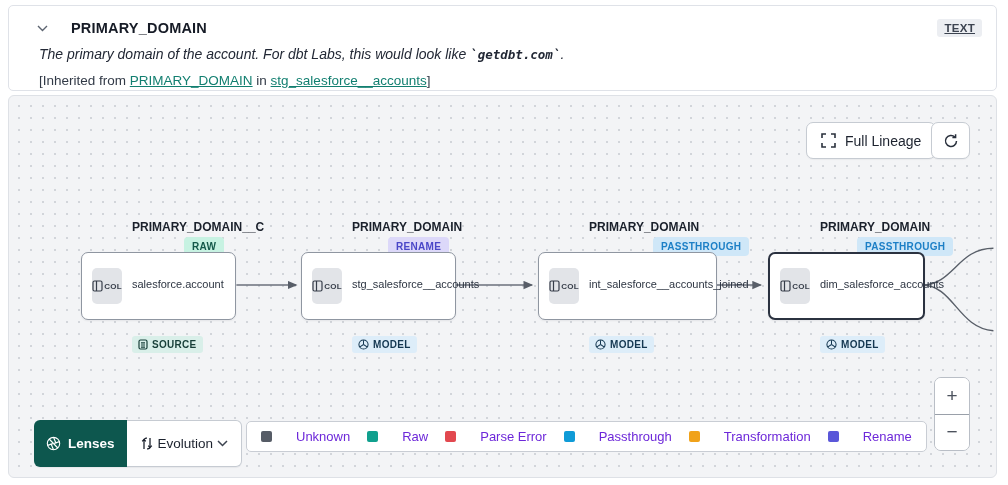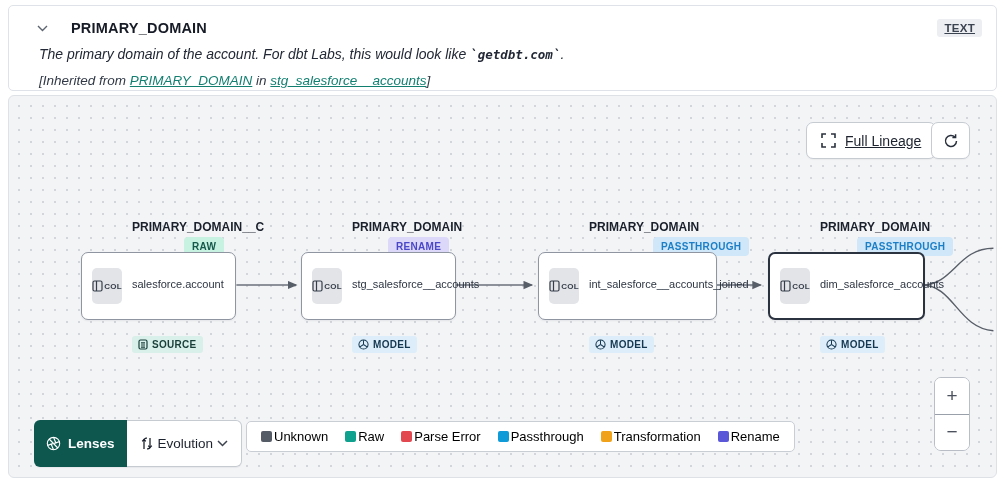--- a/index.html
+++ b/index.html
@@ -10,34 +10,34 @@
   
   .header-card { position:absolute; left:8px; top:5px; width:989px; height:86px;
     background:#fff; border:1px solid #dfe2e8; border-radius:5px; }
   .header-row { position:absolute; left:22px; top:11px; right:14px; height:22px; display:flex; align-items:center; }
   .chev-btn { width:22px; height:22px; display:flex; align-items:center; justify-content:center; color:#5c6470; cursor:pointer; }
   .header-title { margin-left:18px; font-size:14.5px; font-weight:bold; letter-spacing:.2px; color:#161b26; }
   .header-spacer { flex:1; }
   .type-pill { background:#eceef2; color:#3c4350; font-size:11.5px; font-weight:bold; padding:3px 7px; border-radius:3px; letter-spacing:.3px;text-decoration:underline; }
   .desc-line { position:absolute; left:30px; top:40px; font-size:14px; font-style:italic; color:#222835; }
   .desc-code { font-family:"DejaVu Sans Mono", monospace; font-weight:bold; font-size:12.5px; }
-  .inherit-line { position:absolute; left:30px; top:67px; font-size:13.5px; font-style:italic; color:#323a47; }
+  .inherit-line { position:absolute; left:30px; top:67px; font-size:13.5px; color:#323a47; }
   .teal-link { color:#127f70; text-decoration:underline; cursor:pointer; }
 
   
   .canvas { position:absolute; left:8px; top:95px; width:989px; height:383px;
     background:#f3f4f6; border:1px solid #dee1e6; border-radius:6px;
     background-image:radial-gradient(#d2d5da 1px, transparent 1.2px);
     background-size:12px 12px; background-position:4px 4px; overflow:hidden; }
   .edges { position:absolute; left:0; top:0; width:100%; height:100%; pointer-events:none; }
 
   
   .full-lineage-btn { position:absolute; left:797px; top:26px; height:37px; padding:0 14px;
     background:#fff; border:1px solid #c6cbd2; border-radius:7px; display:flex; align-items:center; gap:9px;
-    font-size:14px; color:#1c222e; cursor:pointer; box-shadow:0 1px 1px rgba(20,24,32,.04);text-decoration:underline; }
+    font-size:14px; color:#1c222e; cursor:pointer; box-shadow:0 1px 1px rgba(20,24,32,.04); }
   .refresh-btn { position:absolute; left:922px; top:26px; width:39px; height:37px;
     background:#fff; border:1px solid #c6cbd2; border-radius:7px; display:flex; align-items:center; justify-content:center;
     color:#2a313d; cursor:pointer; box-shadow:0 1px 1px rgba(20,24,32,.04); }
   .zoom-ctrl { position:absolute; left:925px; top:281px; width:36px; height:74px;
     background:#fff; border:1px solid #b9bec6; border-radius:7px; display:flex; flex-direction:column; overflow:hidden; }
   .zoom-btn { flex:1; display:flex; align-items:center; justify-content:center; font-size:19px; color:#4c525d; cursor:pointer; background:#fff; border:none; }
   .zoom-btn + .zoom-btn { border-top:1px solid #9aa0a9; }
 
   
   .node { position:absolute; top:156px; height:68px; background:#fff; border:1px solid #8f96a1;
@@ -59,21 +59,21 @@
 
   
   .lens-group { position:absolute; left:25px; top:324px; height:47px; display:flex;
     border-radius:6px; box-shadow:0 1px 1px rgba(20,24,32,.05); }
   .lenses-btn { display:flex; align-items:center; gap:7px; padding:0 12px; background:#0d574e; color:#fff;
     font-size:13.5px; font-weight:bold; border-radius:6px 0 0 6px; cursor:pointer; }
   .lens-select { display:flex; align-items:center; gap:4px; padding:0 13px; background:#fff;
     border:1px solid #c6cbd2; border-left:none; border-radius:0 6px 6px 0; font-size:13.5px; color:#1c222e; cursor:pointer; }
   .legend-box { position:absolute; left:237px; top:325px; height:31px; padding:0 14px; background:#fff;
     border:1px solid #c9cdd4; border-radius:5px; display:flex; align-items:center; gap:17px; }
-  .legend-item { display:flex; align-items:center; gap:2px; font-size:13px; color:#000000;text-align:right; }
+  .legend-item { display:flex; align-items:center; gap:24px; font-size:13px; color:#6d28d9;text-align:right; }
   .legend-swatch { width:11px; height:11px; border-radius:2px; flex:none; }
 
   svg { display:block; }
 </style>
 </head>
 <body>
 
 <div class="stage">
 
   <div class="header-card">

